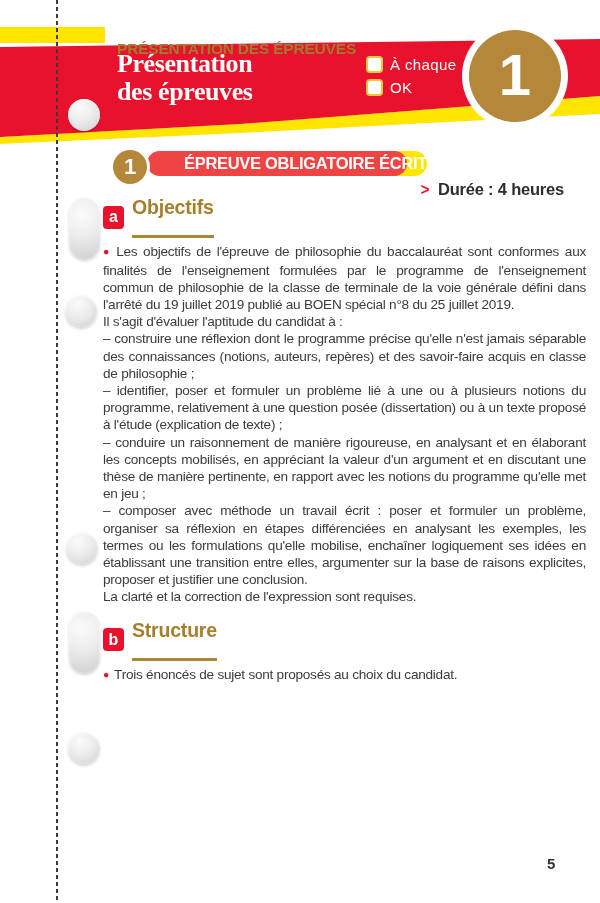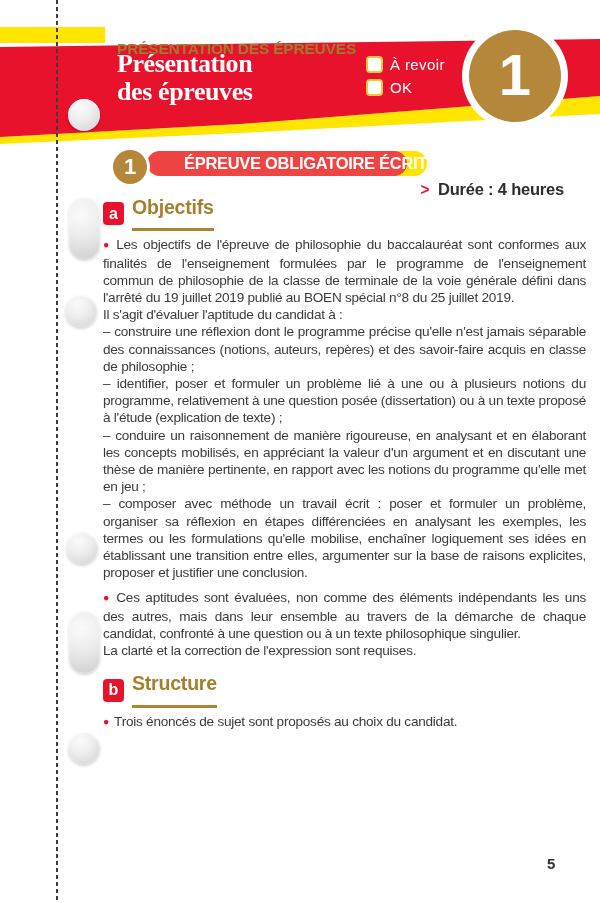--- a/index.html
+++ b/index.html
@@ -55,21 +55,21 @@
   .duration .arrow{color:#e8122d;font-weight:bold;font-size:17px;transform:scaleX(.9);}
   .duration .dur-label{color:#2e2e2e;font-weight:bold;font-size:16.5px;letter-spacing:-0.2px;text-align:center;}
 
   
   .content{position:absolute;left:103px;top:196px;width:483px;z-index:2;}
   .sec-heading{display:flex;align-items:center;gap:8px;margin:0 0 5px 0;}
   .sec-heading.second{margin-top:13px;}
   .letter-badge{width:21px;height:23px;background:#e8122d;border-radius:4px;color:#ffffff;
     font-weight:bold;font-size:16px;display:flex;align-items:center;justify-content:center;}
   .sec-title{font-size:19.5px;font-weight:bold;color:#a5802c;letter-spacing:-0.2px;
-    border-bottom:3px solid #ab8631;padding-bottom:10px;line-height:1.15;}
+    border-bottom:3px solid #ab8631;padding-bottom:17px;line-height:1.15;}
   .para{margin:0;font-size:13.6px;line-height:17.2px;color:#3b3b3b;text-align:justify;
     letter-spacing:-0.25px;}
   .para.gap-top{margin-top:8px;}
   .bullet{color:#e8122d;font-size:10.5px;margin-right:5px;position:relative;top:-1px;}
 
   .page-number{position:absolute;left:547px;top:855px;font-size:15px;font-weight:bold;color:#333333;z-index:2;}
 </style>
 </head>
 <body>
 
@@ -81,21 +81,21 @@
   <div class="kicker">PRÉSENTATION DES ÉPREUVES</div>
 
   <div class="chapter-title">
     <div>Présentation</div>
     <div>des épreuves</div>
   </div>
 
   <div class="checkbox-group">
     <div class="cb-row">
       <div class="cb-box"></div>
-      <div class="cb-label">À revoir</div>
+      <div class="cb-label">À chaque</div>
     </div>
     <div class="cb-row">
       <div class="cb-box"></div>
       <div class="cb-label">OK</div>
     </div>
   </div>
 
   <div class="chapter-badge">
     <div class="chapter-badge-inner">
       <span>1</span>
@@ -123,21 +123,20 @@
       <div class="letter-badge">a</div>
       <div class="sec-title">Objectifs</div>
     </div>
 
     <p class="para"><span class="bullet">●</span><span>Les objectifs de l'épreuve de philosophie du baccalauréat sont conformes aux finalités de l'enseignement formulées par le programme de l'enseignement commun de philosophie de la classe de terminale de la voie générale défini dans l'arrêté du 19 juillet 2019 publié au BOEN spécial n°8 du 25 juillet 2019.</span></p>
     <p class="para"><span>Il s'agit d'évaluer l'aptitude du candidat à :</span></p>
     <p class="para"><span>– construire une réflexion dont le programme précise qu'elle n'est jamais séparable des connaissances (notions, auteurs, repères) et des savoir-faire acquis en classe de philosophie ;</span></p>
     <p class="para"><span>– identifier, poser et formuler un problème lié à une ou à plusieurs notions du programme, relativement à une question posée (dissertation) ou à un texte proposé à l'étude (explication de texte) ;</span></p>
     <p class="para"><span>– conduire un raisonnement de manière rigoureuse, en analysant et en élaborant les concepts mobilisés, en appréciant la valeur d'un argument et en discutant une thèse de manière pertinente, en rapport avec les notions du programme qu'elle met en jeu ;</span></p>
     <p class="para"><span>– composer avec méthode un travail écrit : poser et formuler un problème, organiser sa réflexion en étapes différenciées en analysant les exemples, les termes ou les formulations qu'elle mobilise, enchaîner logiquement ses idées en établissant une transition entre elles, argumenter sur la base de raisons explicites, proposer et justifier une conclusion.</span></p>
-    <p class="para gap-top"><span class="bullet">●</span><span>Ces aptitudes sont évaluées, non comme des éléments indépendants les uns des autres, mais dans leur ensemble au travers de la démarche de chaque candidat, confronté à une question ou à un texte philosophique singulier.</span></p>
     <p class="para"><span>La clarté et la correction de l'expression sont requises.</span></p>
 
     <div class="sec-heading second">
       <div class="letter-badge">b</div>
       <div class="sec-title">Structure</div>
     </div>
 
     <p class="para"><span class="bullet">●</span><span>Trois énoncés de sujet sont proposés au choix du candidat.</span></p>
 
   </div>

